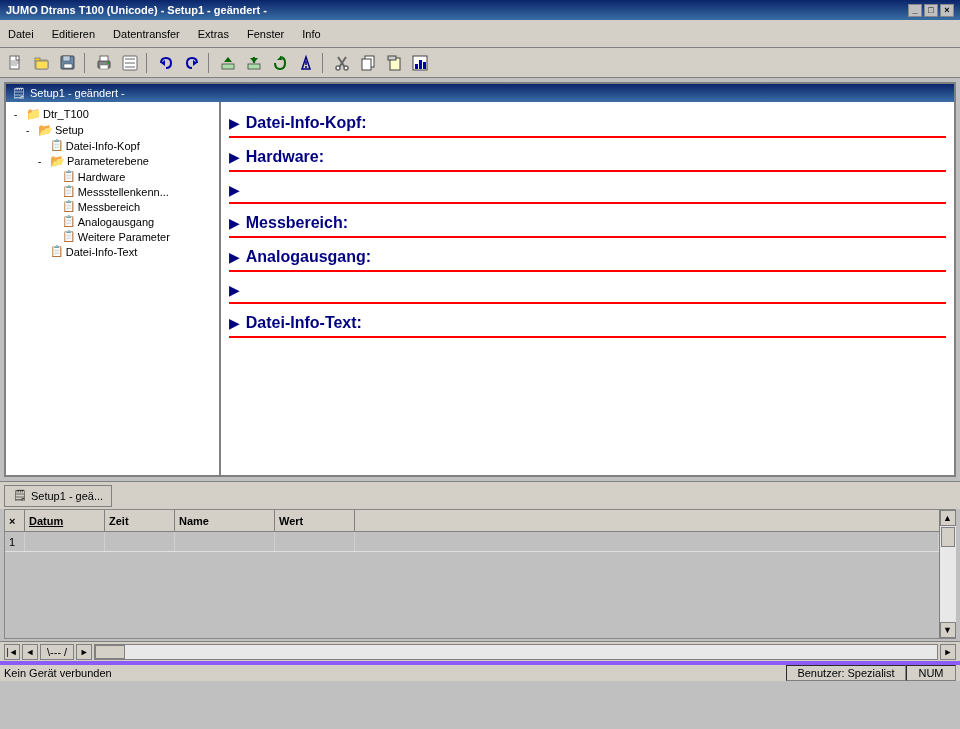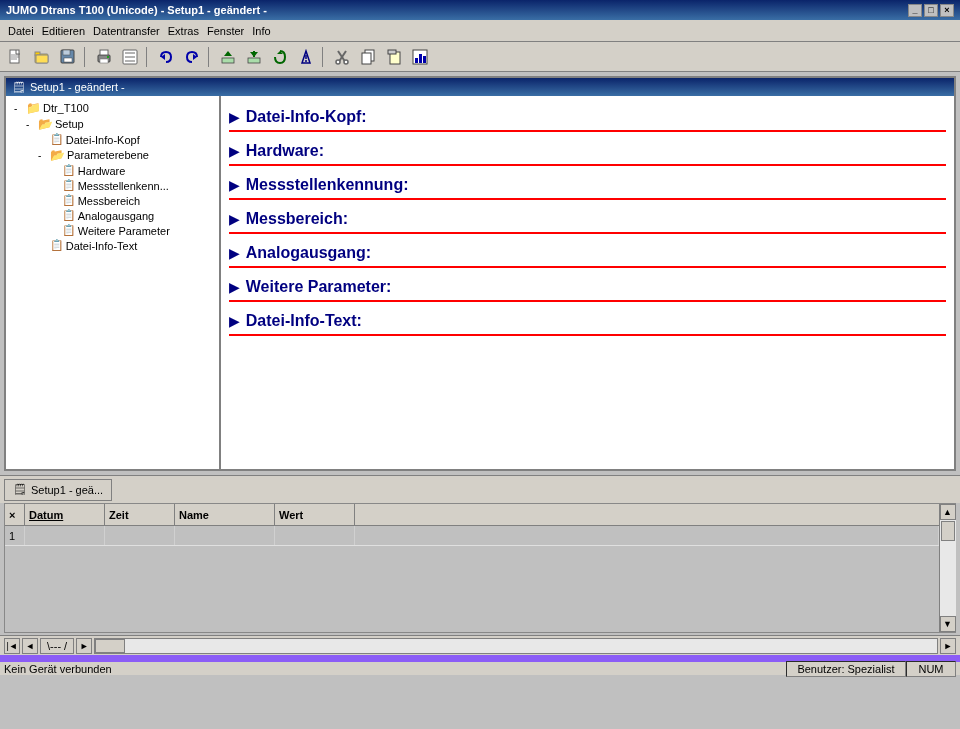--- a/index.html
+++ b/index.html
@@ -41,21 +41,22 @@
       cursor: pointer;
       color: #000;
     }
 
     
     .menu-bar {
       background: #d4d0c8;
       border-bottom: 1px solid #808080;
       padding: 2px 4px;
       display: flex;
-      height: 22px;
+      gap: 10px;
+      height: 28px;
       align-items: center;
     }
     .menu-item {
       font-size: 11px;
       cursor: pointer;
       padding: 1px 4px;
       color: #000;
     }
 
     
@@ -297,21 +298,21 @@
       background: #d4d0c8;
       border: 1px solid #808080;
       position: absolute;
       left: 0;
       top: 0;
     }
 
     
     .status-bar {
       background: #d4d0c8;
-      border-top: 7px solid #8b5cf6;
+      border-top: 4px solid #8b5cf6;
       height: 20px;
       display: flex;
       align-items: center;
       padding: 0 4px;
       justify-content: space-between;
     }
     .status-left {
       font-size: 11px;
     }
     .status-right {
@@ -554,39 +555,37 @@
       <div class="section-divider"></div>
 
       <div class="section-header">
         <span class="section-arrow">▶</span>
         <span class="section-title">Hardware:</span>
       </div>
       <div class="section-divider"></div>
 
       <div class="section-header">
         <span class="section-arrow">▶</span>
-        <span class="section-title">Messstellenkennung:</span>
       </div>
       <div class="section-divider"></div>
 
       <div class="section-header">
         <span class="section-arrow">▶</span>
         <span class="section-title">Messbereich:</span>
       </div>
       <div class="section-divider"></div>
 
       <div class="section-header">
         <span class="section-arrow">▶</span>
         <span class="section-title">Analogausgang:</span>
       </div>
       <div class="section-divider"></div>
 
       <div class="section-header">
         <span class="section-arrow">▶</span>
-        <span class="section-title">Weitere Parameter:</span>
       </div>
       <div class="section-divider"></div>
 
       <div class="section-header">
         <span class="section-arrow">▶</span>
         <span class="section-title">Datei-Info-Text:</span>
       </div>
       <div class="section-divider"></div>
     </div>
   </div>

